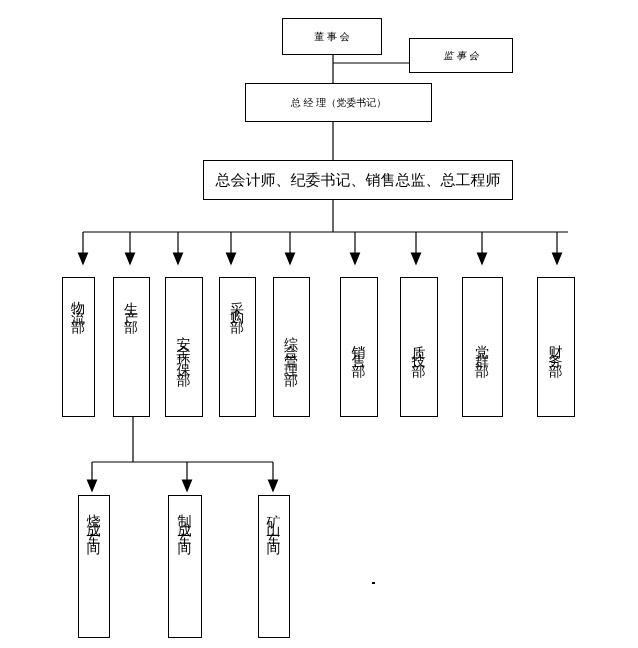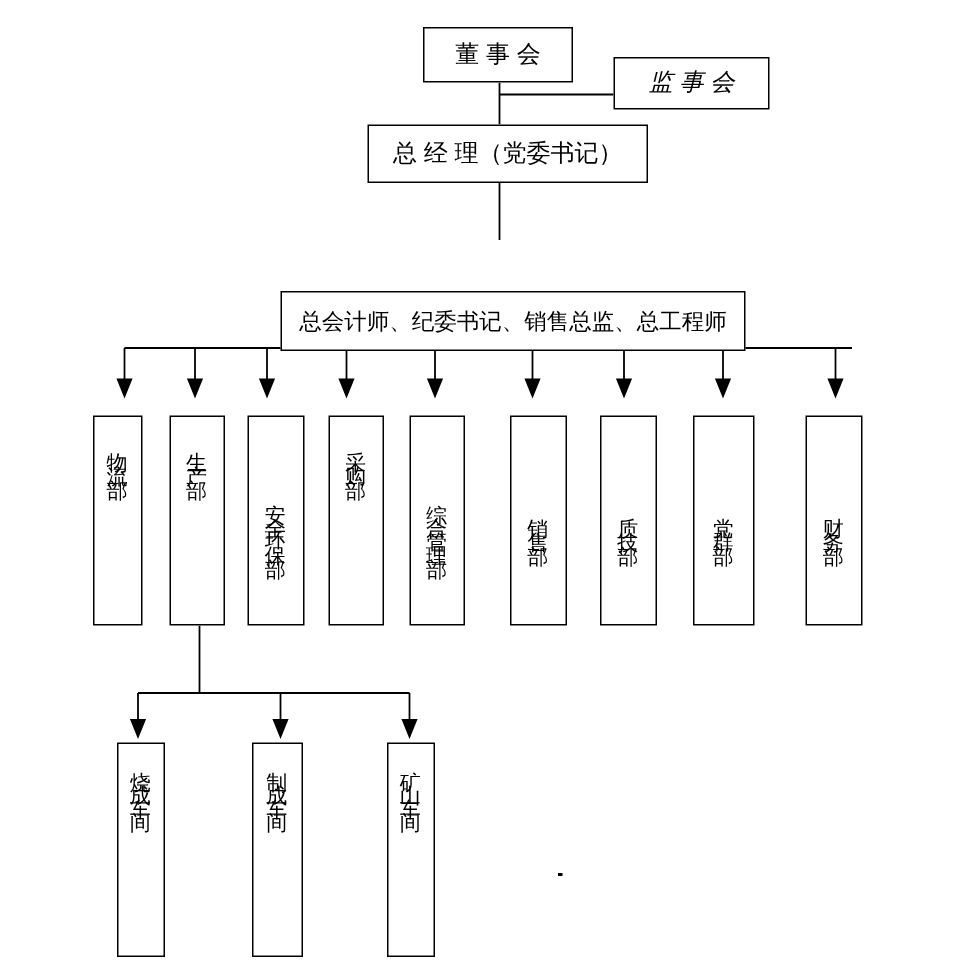--- a/index.html
+++ b/index.html
@@ -26,21 +26,21 @@
     position: absolute;
     box-sizing: border-box;
     border: 1px solid #000000;
     background: #ffffff;
     display: flex;
     align-items: center;
     justify-content: center;
     color: #000000;
   }
   .hlabel {
-    font-size: 16px;
+    font-size: 10px;
     white-space: pre;
     color: #000000;
   }
   .wide .hlabel {
     font-size: 15px;
   }
   .vnode {
     align-items: center;
     justify-content: center;
   }
@@ -119,21 +119,21 @@
   </div>
 
   <div class="node" style="left:409px; top:38px; width:104px; height:35px;font-style:italic;">
     <span class="hlabel">监 事 会</span>
   </div>
 
   <div class="node" style="left:245px; top:83px; width:187px; height:39px;">
     <span class="hlabel">总 经 理（党委书记）</span>
   </div>
 
-  <div class="node wide" style="left:187px; top:160px; width:310px; height:40px;margin-top:34px;">
+  <div class="node wide" style="left:203px; top:160px; width:310px; height:40px;">
     <span class="hlabel">总会计师、纪委书记、销售总监、总工程师</span>
   </div>
 
   <div class="node vnode top-align" style="left:62px; top:277px; width:33px; height:140px;">
     <span class="vlabel">物流部</span>
   </div>
 
   <div class="node vnode top-align" style="left:113px; top:277px; width:37px; height:140px;">
     <span class="vlabel">生产部</span>
   </div>

